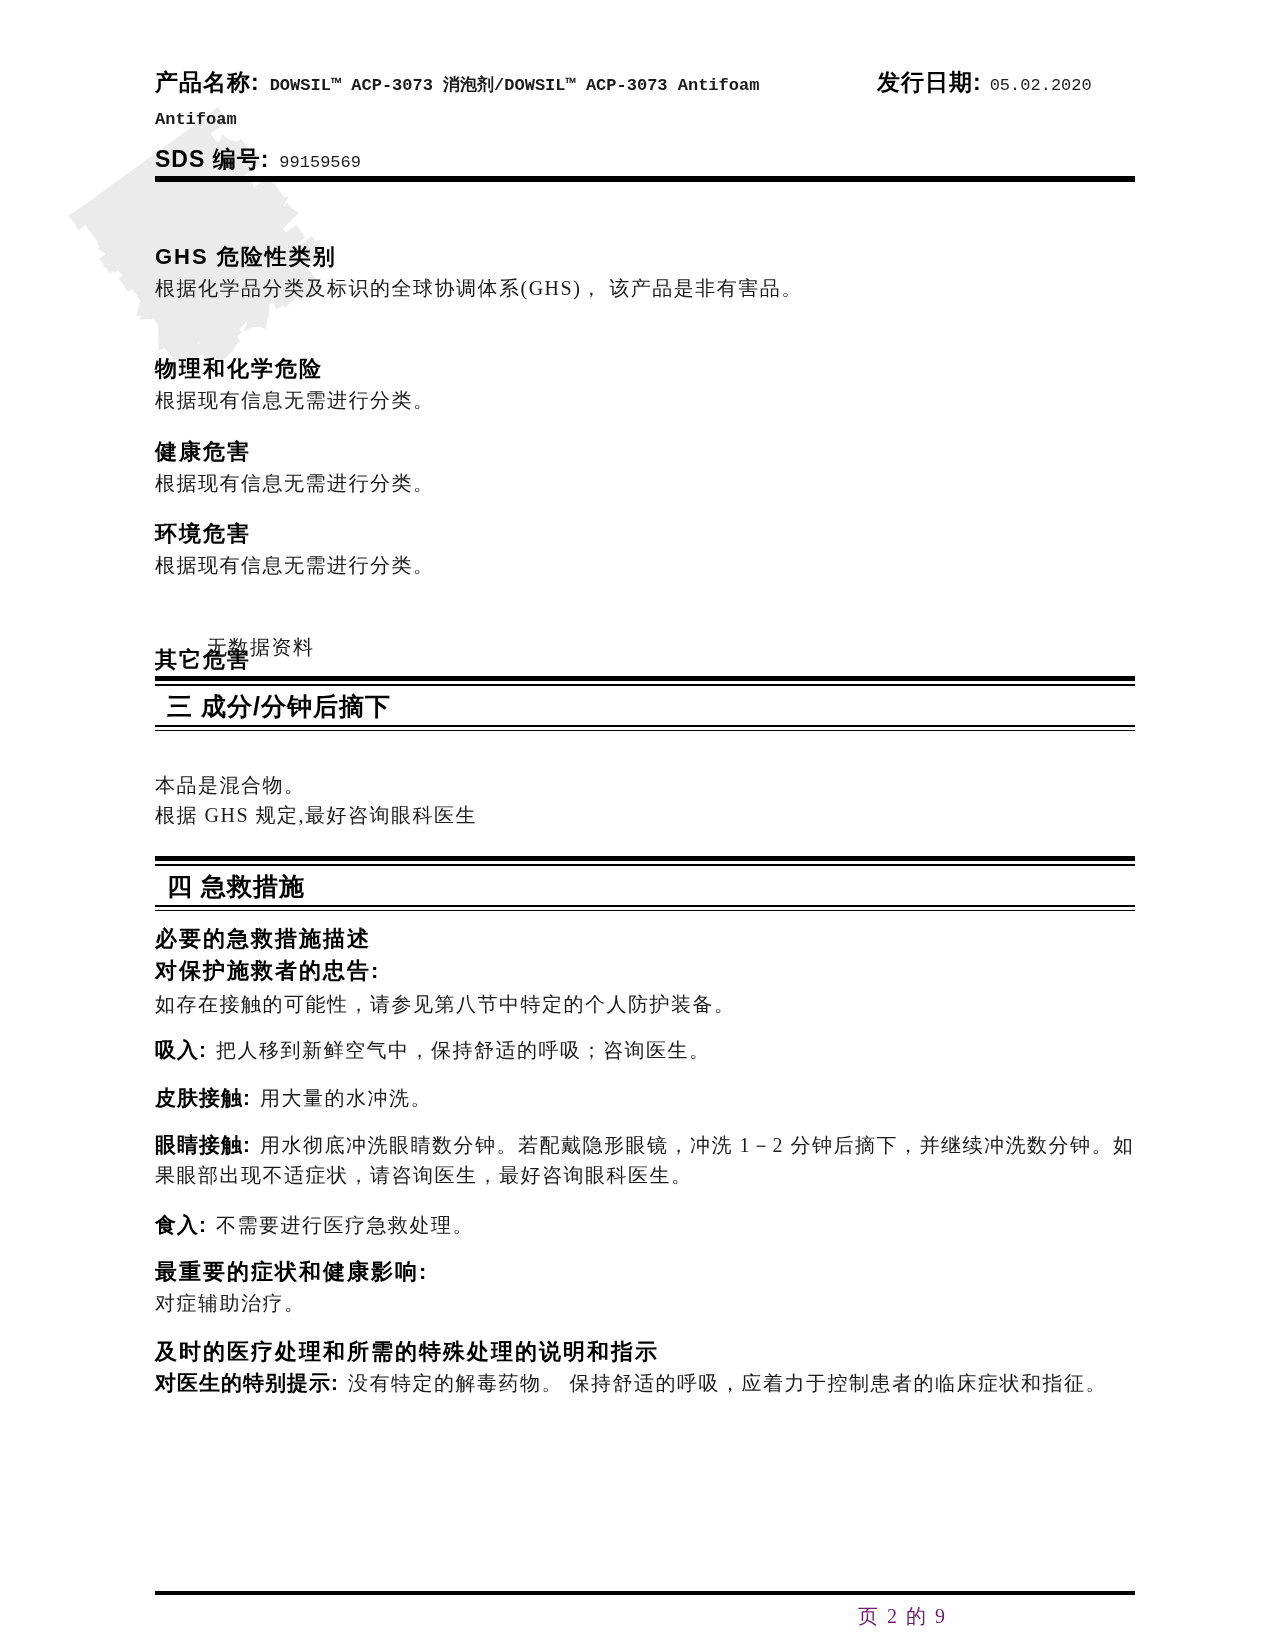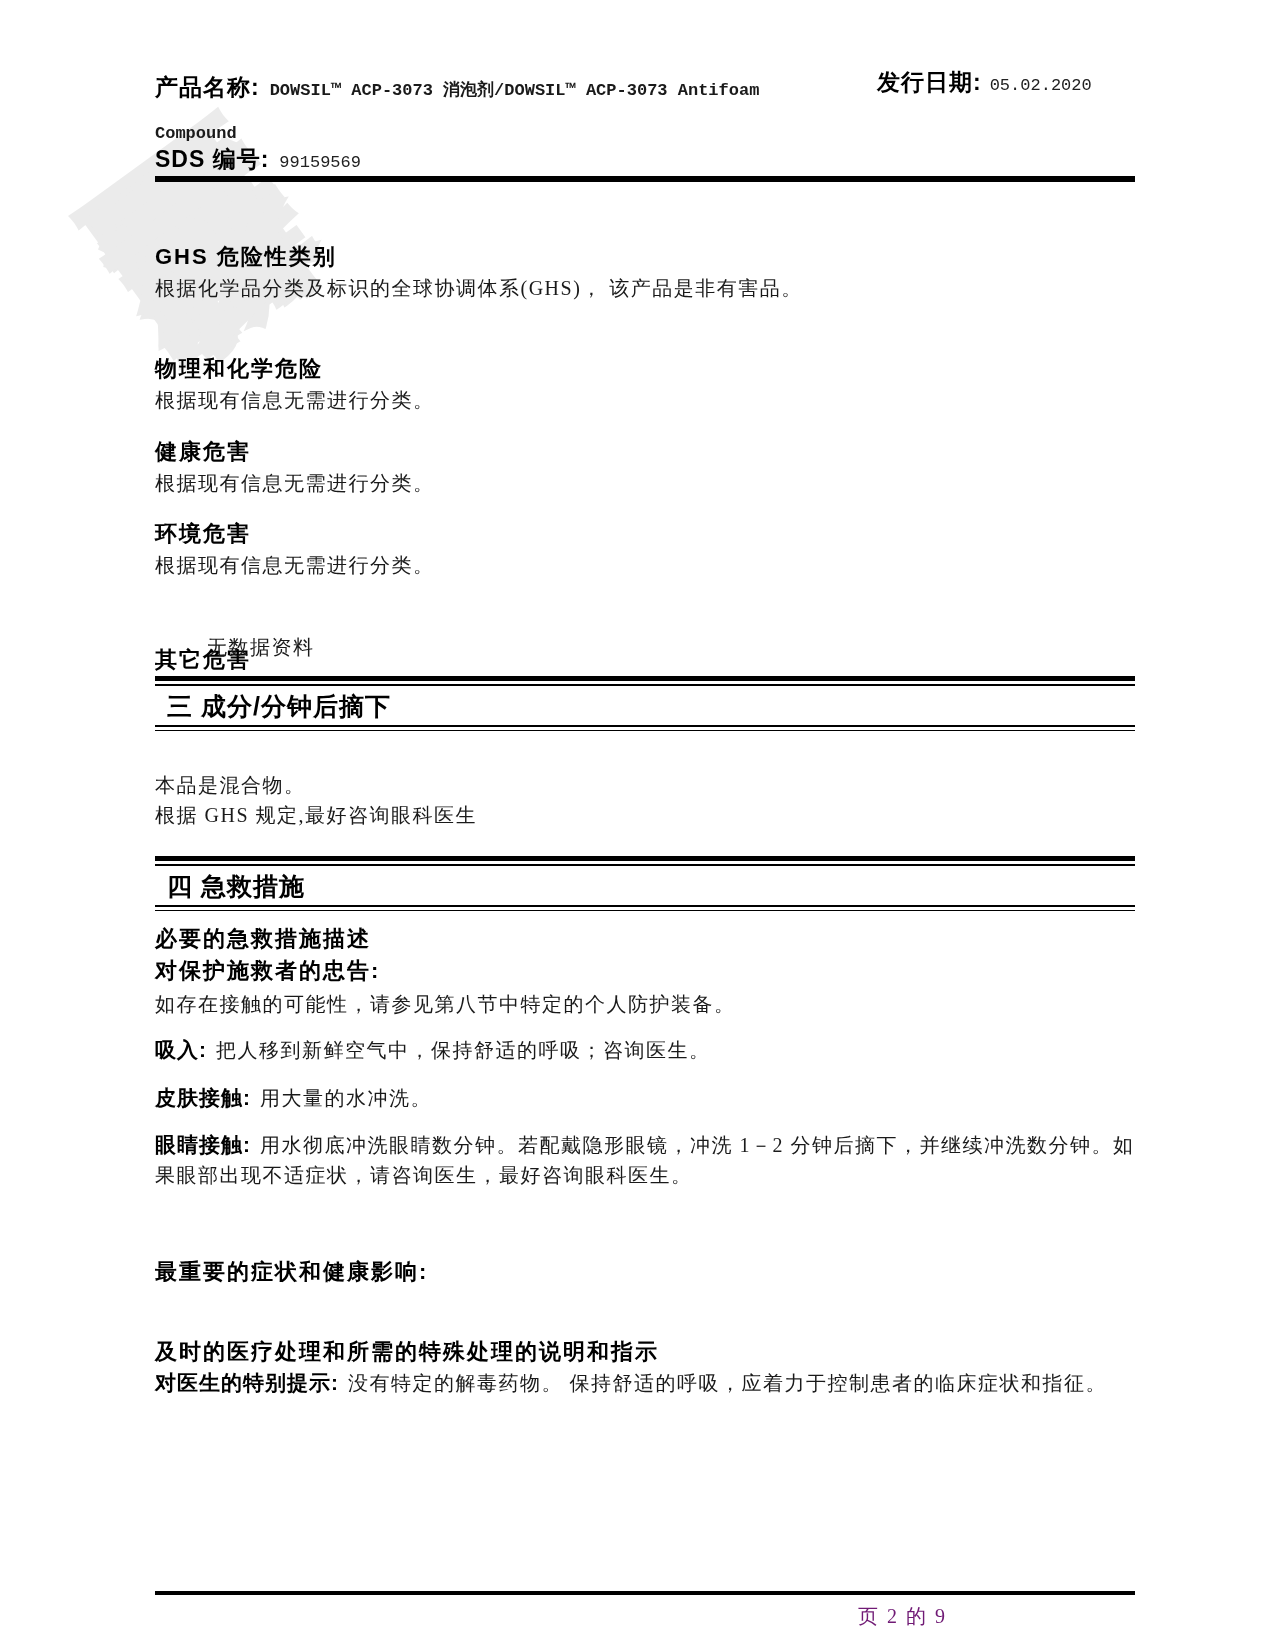--- a/index.html
+++ b/index.html
@@ -55,23 +55,23 @@
 </style>
 </head>
 <body>
 
 <div class="page">
 
   <div class="watermark">上海西新材料有限公司</div>
 
   <div class="content">
 
-    <div class="abs" style="left:155px; top:66px; width:730px; line-height:42px;">
+    <div class="abs" style="left:155px; top:66px; width:730px; line-height:33px;">
       <span class="label-bold" style="margin-right:10px;">产品名称:</span><span class="mono-b">DOWSIL™ ACP-3073 消泡剂/DOWSIL™ ACP-3073 Antifoam</span><br>
-      <span class="mono-b">Compound</span>
+      <span class="mono-b">Antifoam</span>
     </div>
 
     <div class="abs" style="left:877px; top:66px; line-height:33px; white-space:nowrap;">
       <span class="label-bold" style="margin-right:8px;">发行日期:</span><span class="mono-r">05.02.2020</span>
     </div>
 
     <div class="abs" style="left:155px; top:144px; line-height:30px; white-space:nowrap;">
       <span class="label-bold" style="margin-right:10px;">SDS 编号:</span><span class="mono-r">99159569</span>
     </div>
 
@@ -120,22 +120,26 @@
     </div>
 
     <div class="abs body-text w980" style="left:155px; top:1083px;">
       <span class="inline-lbl">皮肤接触:</span><span>用大量的水冲洗。</span>
     </div>
 
     <div class="abs body-text w980" style="left:155px; top:1130px;">
       <span class="inline-lbl">眼睛接触:</span><span>用水彻底冲洗眼睛数分钟。若配戴隐形眼镜，冲洗 1－2 分钟后摘下，并继续冲洗数分钟。如果眼部出现不适症状，请咨询医生，最好咨询眼科医生。</span>
     </div>
 
+    <div class="abs body-text w980" style="left:155px; top:1210px;">
+      <span class="inline-lbl">食入:</span><span>不需要进行医疗急救处理。</span>
+    </div>
 
     <div class="abs mini-head" style="left:155px; top:1258px;">最重要的症状和健康影响:</div>
+    <div class="abs body-text w980" style="left:155px; top:1288px;">对症辅助治疗。</div>
 
     <div class="abs mini-head" style="left:155px; top:1338px;">及时的医疗处理和所需的特殊处理的说明和指示</div>
 
     <div class="abs body-text" style="left:155px; top:1368px; width:1010px; white-space:nowrap;">
       <span class="inline-lbl">对医生的特别提示:</span><span>没有特定的解毒药物。 保持舒适的呼吸，应着力于控制患者的临床症状和指征。</span>
     </div>
 
     <div class="abs rule" style="left:155px; top:1591px; width:980px; height:4px;"></div>
     <div class="abs footer-text" style="left:858px; top:1603px;">页 2 的 9</div>
 

